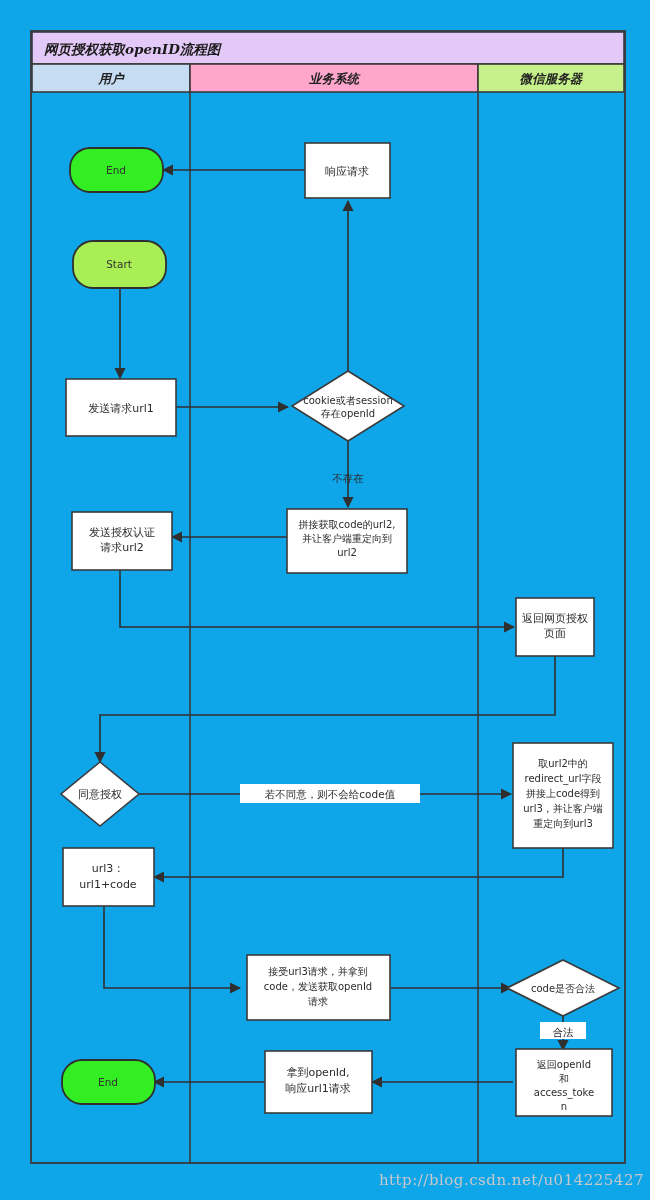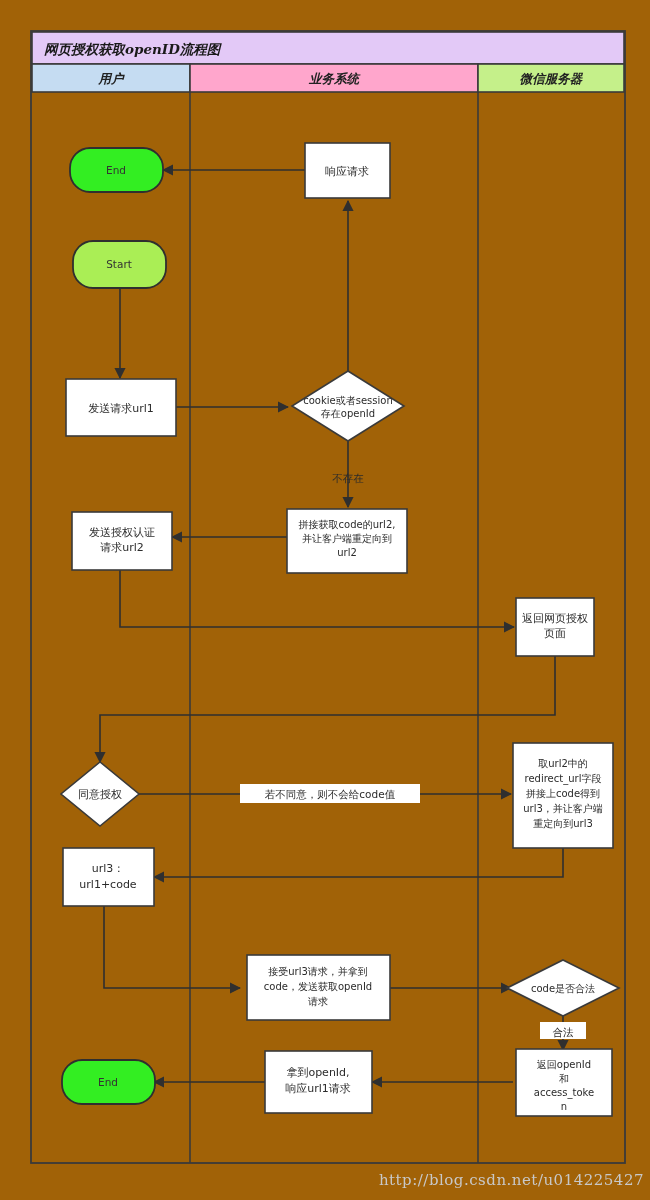--- a/index.html
+++ b/index.html
@@ -5,21 +5,21 @@
   html, body {
     margin: 0;
     padding: 0;
     background: #ffffff;
     font-family: "DejaVu Sans", "Liberation Sans", sans-serif;
   }
   #canvas {
     position: relative;
     width: 650px;
     height: 1200px;
-    background: #a16207;
+    background: #0ea5e9;
     overflow: hidden;
   }
   svg#flow {
     position: absolute;
     left: 0;
     top: 0;
     width: 650px;
     height: 1200px;
   }
   .lane-title-text {

